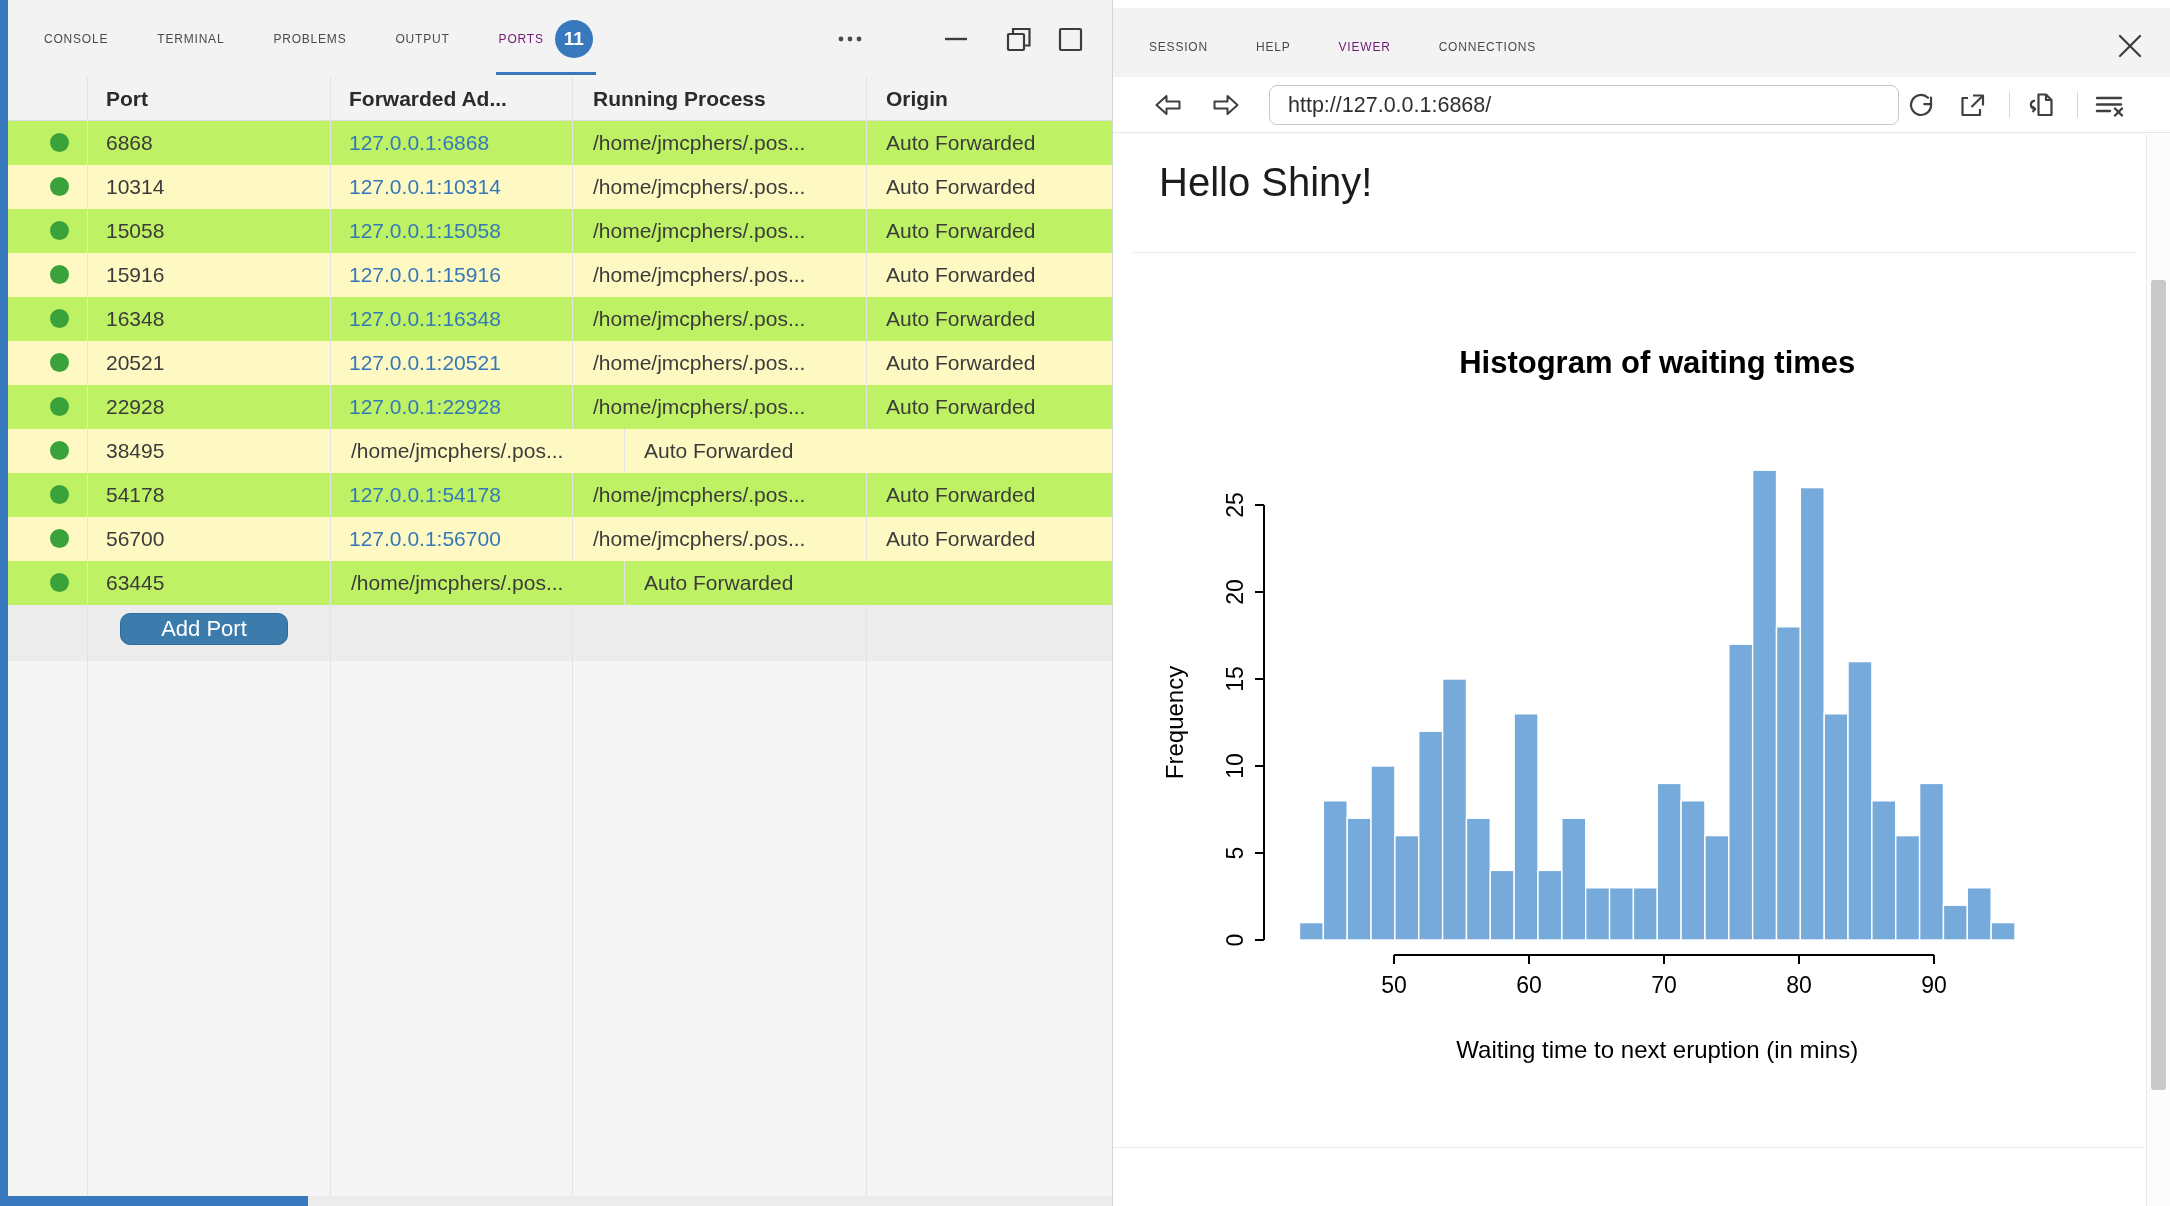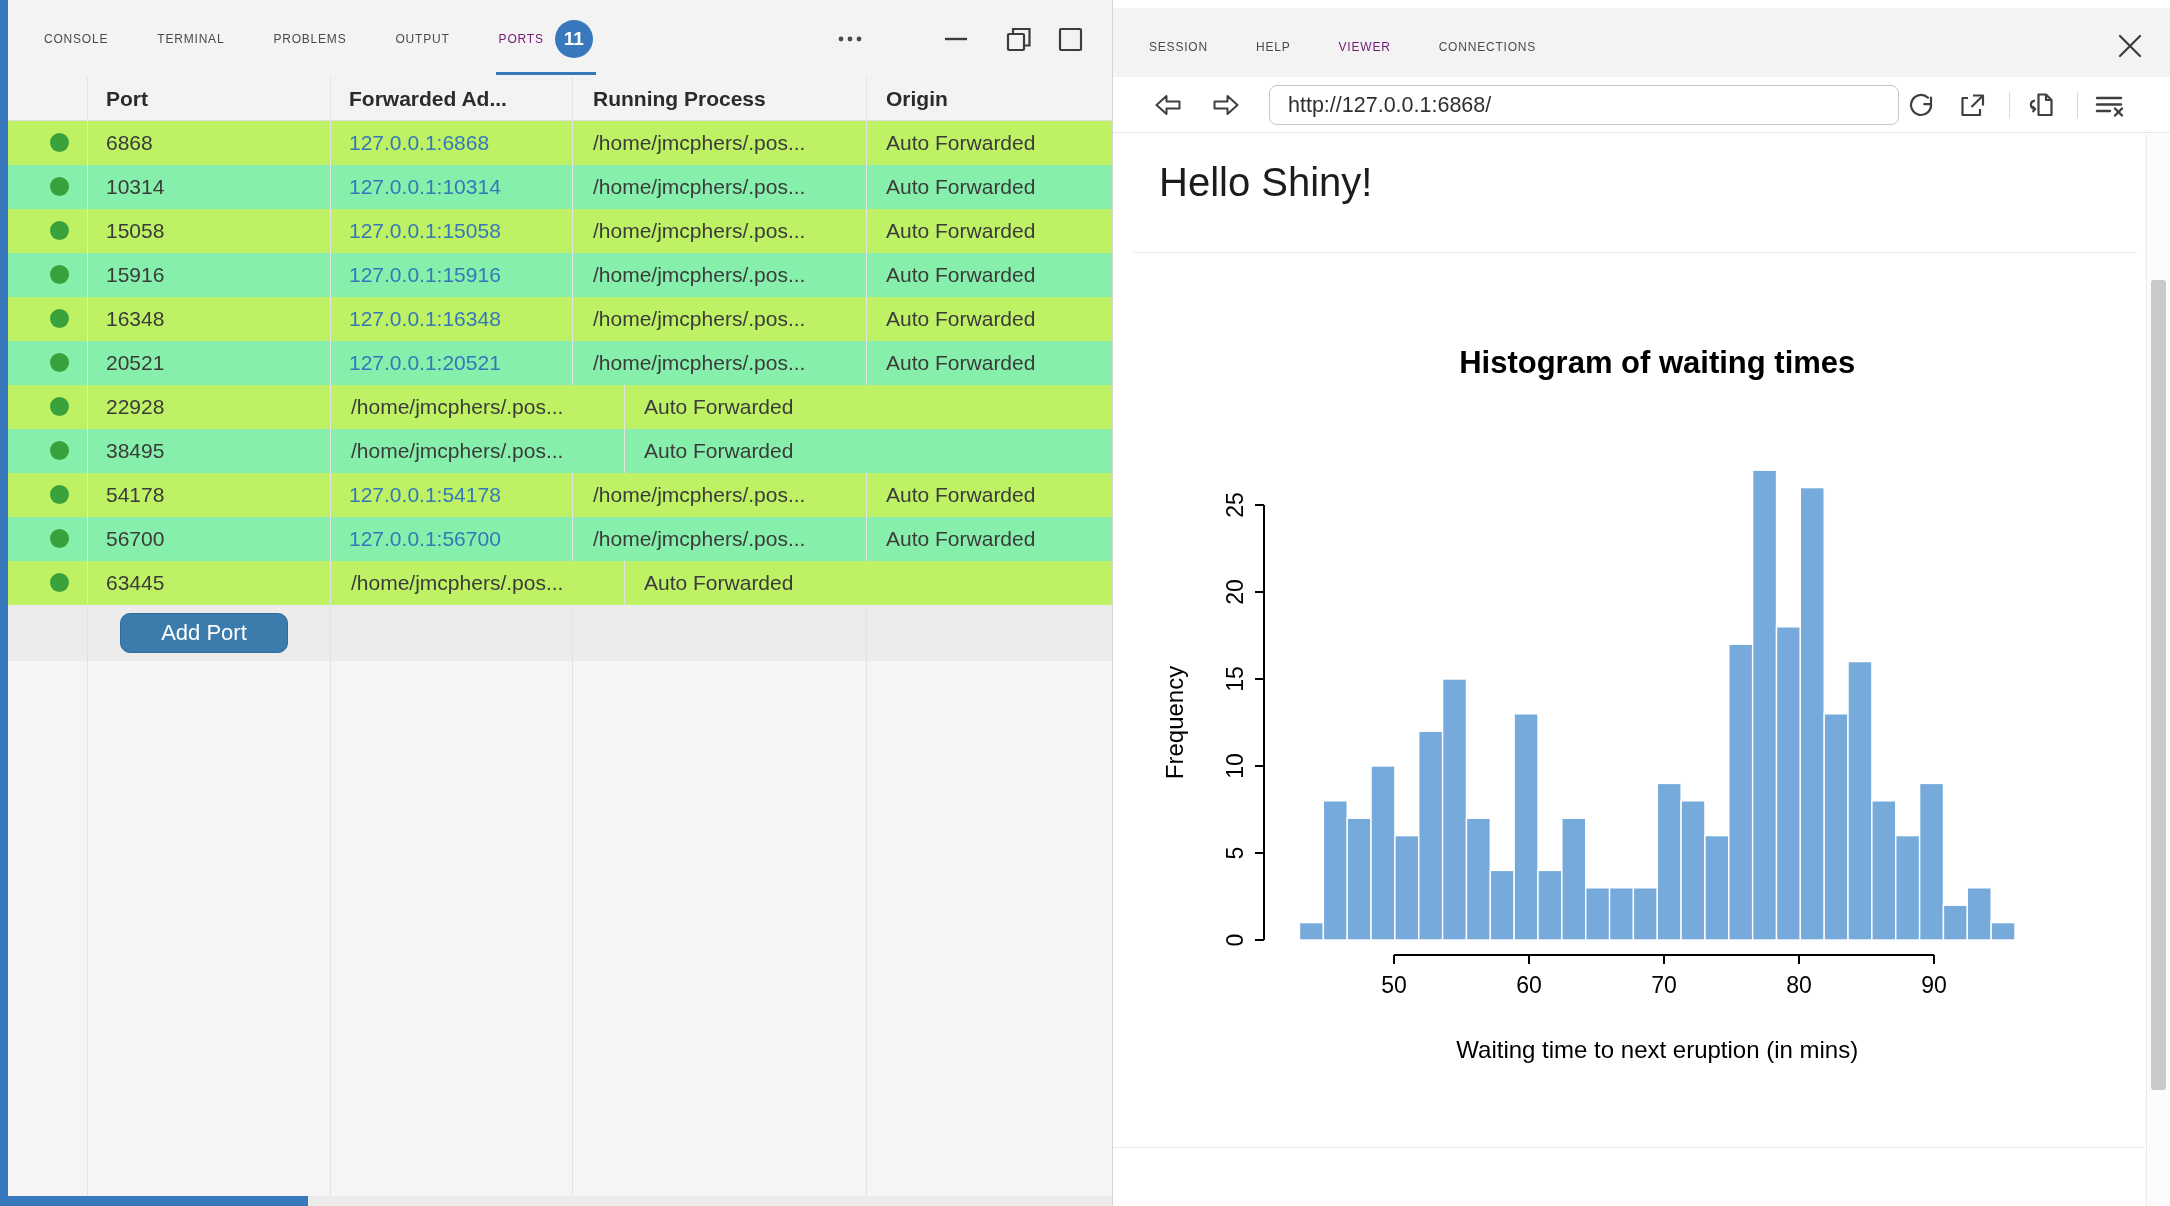--- a/index.html
+++ b/index.html
@@ -26,27 +26,27 @@
   .c-dot    { width:80px;  }
   .c-port   { width:243px; padding-left:18px; }
   .c-addr   { width:242px; padding-left:18px; }
   .c-proc   { width:294px; padding-left:20px; }
   .c-origin { width:245px; padding-left:19px; border-right:none; }
   #ports-header { position:absolute; left:8px; top:77px; width:1104px; height:44px; display:flex; background:#f3f3f3; border-bottom:1px solid #dedede; }
   #ports-header .cell { font-weight:bold; font-size:21px; color:#2b2b2b; line-height:43px; }
   #port-rows { position:absolute; left:8px; top:121px; width:1104px; }
   .trow { display:flex; height:44px; }
   .trow.odd  { background:#bef264; }
-  .trow.even { background:#86efac; }
+  .trow.even { background:#fef9c3; }
   .trow .cell { font-size:21px; color:#3b3b3b; line-height:44px; }
   .dot { display:inline-block; width:19px; height:19px; border-radius:50%; background:var(--green-dot,#3AA23A); margin:12px 0 0 42px; }
   .link { color:var(--link,#3478BA); cursor:pointer; }
   #addport-row { position:absolute; left:8px; top:605px; width:1104px; height:56px; display:flex; background:#ececec; }
   #addport-row .cell { height:56px; }
-  #add-port { margin:8px 0 0 14px; width:168px; height:40px; border-radius:10px; background:var(--button,#3C7CAD); border:1.5px solid var(--button-border,#2F6B9D); color:#fff; font-size:22px; font-weight:500; font-family:"Liberation Sans",sans-serif; cursor:pointer; }
+  #add-port { margin:8px 0 0 14px; width:168px; height:32px; border-radius:10px; background:var(--button,#3C7CAD); border:1.5px solid var(--button-border,#2F6B9D); color:#fff; font-size:22px; font-weight:500; font-family:"Liberation Sans",sans-serif; cursor:pointer; }
   #table-filler { position:absolute; left:8px; top:661px; width:1104px; height:535px; display:flex; background:#f5f5f5; }
   #table-filler .cell { height:535px; }
   #hscrollbar { position:absolute; left:0; top:1196px; width:1112px; height:10px; background:#ececec; }
   #hthumb { position:absolute; left:0; top:0; width:308px; height:10px; background:var(--accent,#3879BD); }
 
   
   #right-panel { position:absolute; left:1112px; top:0; width:1058px; height:1206px; background:#fff; border-left:1px solid #d4d4d4; }
   #right-tabstrip { position:absolute; left:0; top:0; width:1058px; height:77px; background:#f3f3f3;margin-top:8px; }
   #close-btn { position:absolute; left:1001px; top:22px; }
   #viewer-toolbar { position:absolute; left:0; top:77px; width:1058px; height:56px; background:#fff; border-bottom:1px solid #e6e6e6; }
@@ -174,20 +174,21 @@
         <div class="trow even">
           <div class="cell c-dot"><span class="dot"></span></div>
           <div class="cell c-port">20521</div>
           <div class="cell c-addr"><span class="link">127.0.0.1:20521</span></div>
           <div class="cell c-proc">/home/jmcphers/.pos...</div>
           <div class="cell c-origin">Auto Forwarded</div>
         </div>
         <div class="trow odd">
           <div class="cell c-dot"><span class="dot"></span></div>
           <div class="cell c-port">22928</div>
+          <div class="cell c-addr"><span class="link">127.0.0.1:22928</span></div>
           <div class="cell c-proc">/home/jmcphers/.pos...</div>
           <div class="cell c-origin">Auto Forwarded</div>
         </div>
         <div class="trow even">
           <div class="cell c-dot"><span class="dot"></span></div>
           <div class="cell c-port">38495</div>
           <div class="cell c-proc">/home/jmcphers/.pos...</div>
           <div class="cell c-origin">Auto Forwarded</div>
         </div>
         <div class="trow odd">

